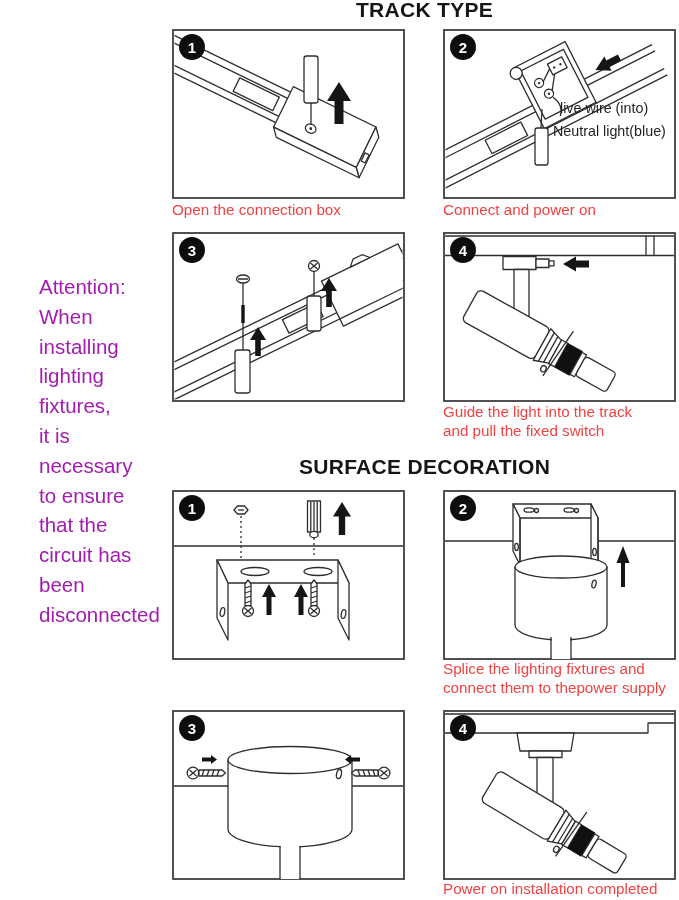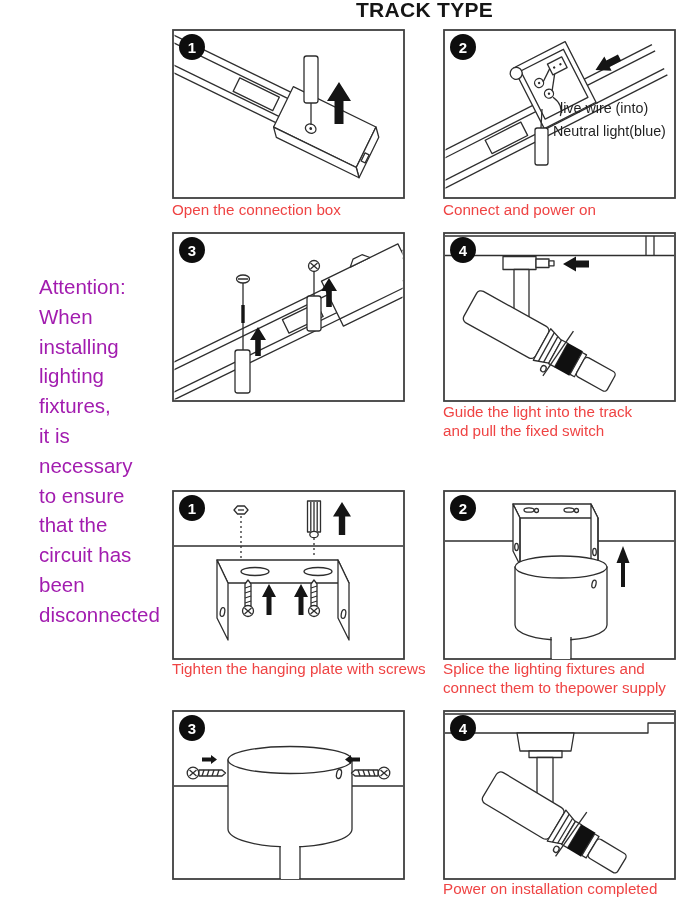--- a/index.html
+++ b/index.html
@@ -30,20 +30,21 @@
 fixtures,
 it is
 necessary
 to ensure
 that the
 circuit has
 been
 disconnected</div>
 
   <div class="sec-title" style="top:-2px">TRACK TYPE</div>
+  <div class="sec-title" style="top:455px">SURFACE DECORATION</div>
 
   <div class="panel" style="left:172px;top:29px">
     <svg viewBox="0 0 233 170">
       <defs>
           <clipPath id="cp1">
             <rect x="2.5" y="2.5" width="228" height="165"></rect>
           </clipPath>
         </defs>
       <rect x="1" y="1" width="231" height="168" fill="#fff" stroke="#3f3f3f" stroke-width="1.8"></rect>
       <g clip-path="url(#cp1)" fill="none" stroke="#2e2e2e" stroke-width="1.3" stroke-linejoin="round">
@@ -239,21 +240,20 @@
           <line x1="139" y1="108" x2="145" y2="106"></line>
             <line x1="139" y1="113" x2="145" y2="111"></line>
           <circle cx="142" cy="121" r="5.5" fill="#fff"></circle>
           <line x1="138.5" y1="118" x2="145.5" y2="124"></line>
             <line x1="145.5" y1="118" x2="138.5" y2="124"></line>
         </g>
       </g>
     </svg>
     <div class="badge">1</div>
   </div>
-  <div class="caption" style="left:172px;top:660px">Tighten the hanging plate with screws</div>
 
   <div class="panel" style="left:443px;top:490px">
     <svg viewBox="0 0 233 170">
       <rect x="1" y="1" width="231" height="168" fill="#fff" stroke="#3f3f3f" stroke-width="1.8"></rect>
       <g fill="none" stroke="#2e2e2e" stroke-width="1.3" stroke-linejoin="round">
         <line x1="2" y1="51" x2="231" y2="51"></line>
         <g>
           <rect x="77" y="28" width="78" height="47" fill="#fff" stroke="none"></rect>
           <polygon points="70,14 148,14 155,28 77,28" fill="#fff"></polygon>
           <ellipse cx="86" cy="20" rx="5" ry="2.2" fill="#fff"></ellipse>

